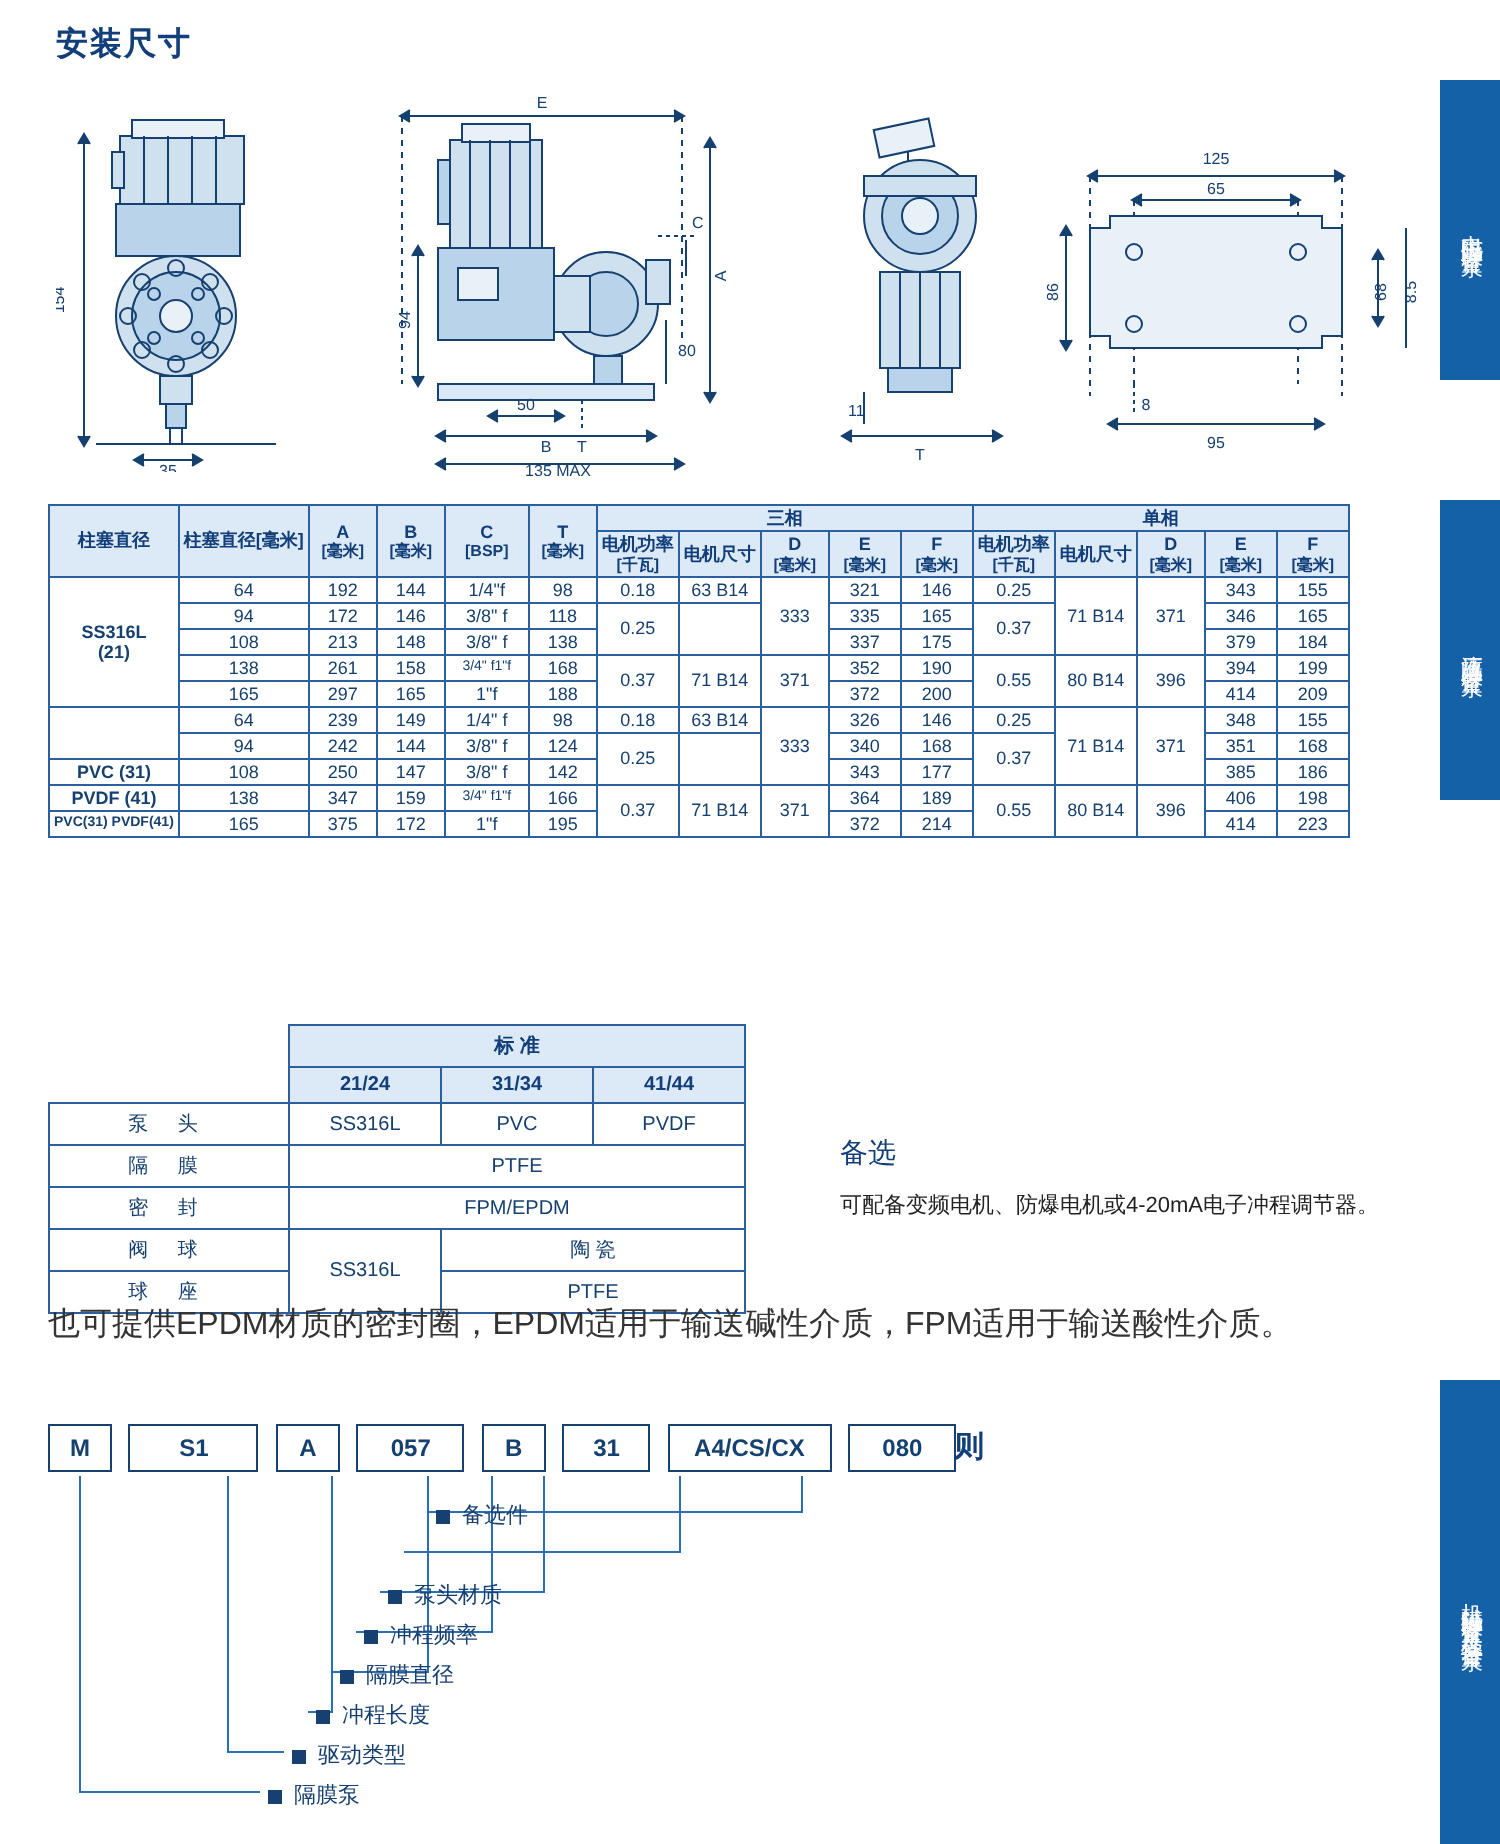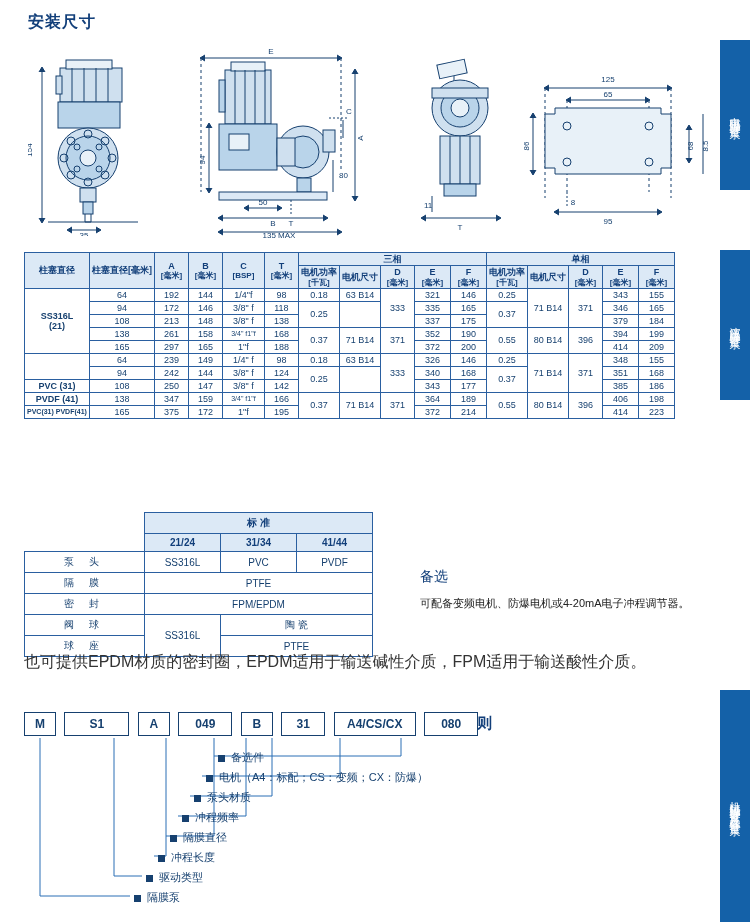--- a/index.html
+++ b/index.html
@@ -587,21 +587,21 @@
     <div class="alt-title">备选</div>
     <div class="alt-body">可配备变频电机、防爆电机或4-20mA电子冲程调节器。</div>
   </div>
 
   <div class="code-title">编码规则</div>
   <div class="coding">
     <div style="white-space:nowrap;">
       <span class="codebox" style="width:32px">M</span>
       <span class="codebox" style="width:65px">S1</span>
       <span class="codebox" style="width:32px">A</span>
-      <span class="codebox" style="width:54px">049</span>
+      <span class="codebox" style="width:54px">057</span>
       <span class="codebox" style="width:32px">B</span>
       <span class="codebox" style="width:44px">31</span>
       <span class="codebox" style="width:82px">A4/CS/CX</span>
       <span class="codebox" style="width:54px">080</span>
     </div>
 
     <svg width="700" height="175" style="position:absolute; left:0; top:26px;">
       <g stroke="#2a6fb5" fill="none" stroke-width="1">
         <path d="M377 0 V18 H190"></path>
         <path d="M316 0 V38 H178"></path>
@@ -610,23 +610,20 @@
         <path d="M190 0 V98 H142"></path>
         <path d="M142 0 V118 H130"></path>
         <path d="M90 0 V138 H118"></path>
         <path d="M16 0 V158 H106"></path>
       </g>
     </svg>
 
     <div class="legend" style="position:absolute; left:0; top:26px;">
       <div class="leg-item" style="left:194px; top:12px;">
         <span class="sq"></span><span>备选件</span>
-      </div>
-      <div class="leg-item" style="left:182px; top:32px;">
-        <span class="sq"></span><span>电机（A4：标配；CS：变频；CX：防爆）</span>
       </div>
       <div class="leg-item" style="left:170px; top:52px;">
         <span class="sq"></span><span>泵头材质</span>
       </div>
       <div class="leg-item" style="left:158px; top:72px;text-align:center;">
         <span class="sq"></span><span>冲程频率</span>
       </div>
       <div class="leg-item" style="left:146px; top:92px;">
         <span class="sq"></span><span>隔膜直径</span>
       </div>

